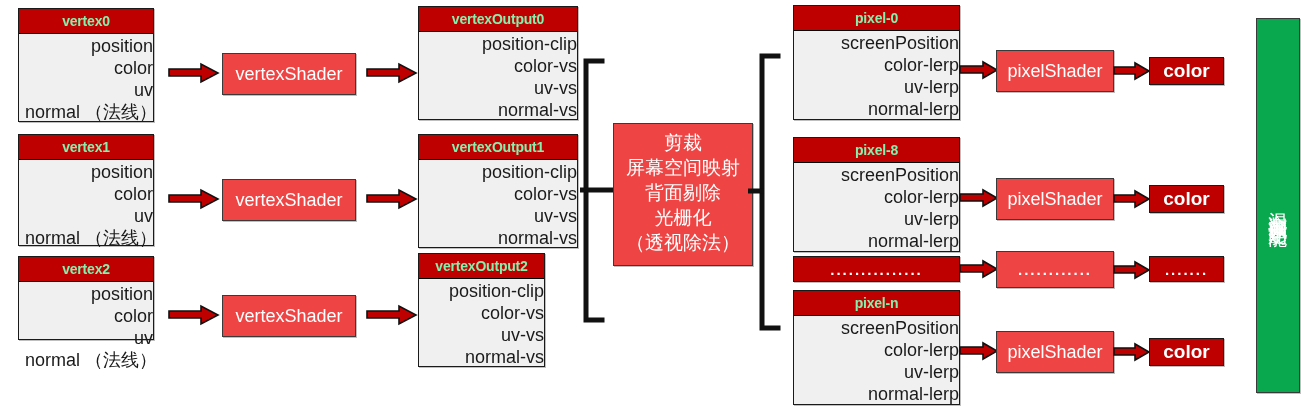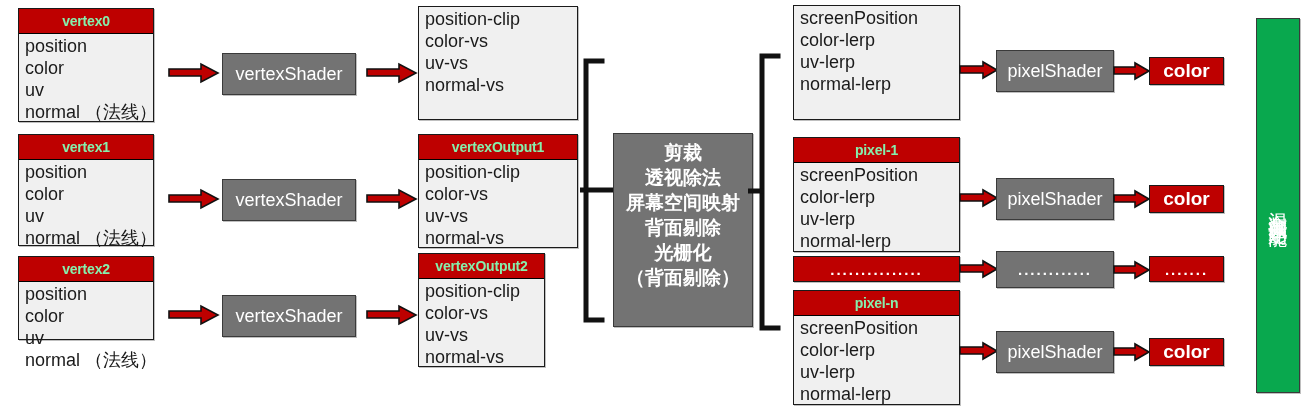--- a/index.html
+++ b/index.html
@@ -30,32 +30,33 @@
     text-align: center;
     line-height: 24px;
     height: 24px;
     border-bottom: 1px solid #000000;
     letter-spacing: -0.2px;
     white-space: nowrap;
     overflow: hidden;
   }
   .struct .fields {
     padding: 1px 0 0 6px;
+    text-align: right;
   }
   .struct .fields div {
     font-size: 18px;
     color: #1a1a1a;
     line-height: 22px;
     white-space: nowrap;
   }
 
   
   .green {
     position: absolute;
-    background: #737373;
+    background: #ef4444;
     border: 1px solid #3a3a3a;
     box-sizing: border-box;
     color: #ffffff;
     display: flex;
     align-items: center;
     justify-content: center;
     box-shadow: 1px 1px 0 rgba(0,0,0,0.25);
     font-size: 18px;
     text-align: center;
   }
@@ -186,20 +187,21 @@
       <path d="M1,7 L33,7 L33,2 L50,11 L33,20 L33,14 L1,14 Z" fill="#be0000" stroke="#111" stroke-width="1.6"></path>
     </svg>
   </div>
   <div class="arrow" style="left:366px; top:304px;">
     <svg width="52" height="22" viewBox="0 0 52 22">
       <path d="M1,7 L33,7 L33,2 L50,11 L33,20 L33,14 L1,14 Z" fill="#be0000" stroke="#111" stroke-width="1.6"></path>
     </svg>
   </div>
 
   <div class="struct" style="left:418px; top:6px; width:160px; height:114px;">
+    <div class="title">vertexOutput0</div>
     <div class="fields">
       <div>position-clip</div>
       <div>color-vs</div>
       <div>uv-vs</div>
       <div>normal-vs</div>
     </div>
   </div>
 
   <div class="struct" style="left:418px; top:134px; width:160px; height:114px;">
     <div class="title">vertexOutput1</div>
@@ -221,47 +223,47 @@
     </div>
   </div>
 
   <div class="bracket" style="left:580px; top:58px;">
     <svg width="36" height="270" viewBox="0 0 36 270">
       <path d="M22,3 L6,3 L6,132 L2,132 M6,132 L6,262 L22,262" fill="none" stroke="#111111" stroke-width="5" stroke-linecap="square"></path>
       <path d="M4,132 L34,132" fill="none" stroke="#111111" stroke-width="5"></path>
     </svg>
   </div>
 
-  <div class="green multiline" style="left:613px; top:133px; width:140px; height:194px;font-weight:bold;">
+  <div class="green multiline" style="left:613px; top:123px; width:140px; height:143px;">
     <div>剪裁</div>
-    <div>透视除法</div>
     <div>屏幕空间映射</div>
     <div>背面剔除</div>
     <div>光栅化</div>
-    <div>（背面剔除）</div>
+    <div>（透视除法）</div>
   </div>
 
   <div class="bracket" style="left:748px; top:53px;">
     <svg width="36" height="280" viewBox="0 0 36 280">
       <path d="M30,3 L14,3 L14,138 L14,275 L30,275" fill="none" stroke="#111111" stroke-width="5" stroke-linecap="square"></path>
       <path d="M0,138 L16,138" fill="none" stroke="#111111" stroke-width="5"></path>
     </svg>
   </div>
 
   <div class="struct" style="left:793px; top:5px; width:167px; height:115px;">
+    <div class="title">pixel-0</div>
     <div class="fields">
       <div>screenPosition</div>
       <div>color-lerp</div>
       <div>uv-lerp</div>
       <div>normal-lerp</div>
     </div>
   </div>
 
   <div class="struct" style="left:793px; top:137px; width:167px; height:115px;">
-    <div class="title">pixel-1</div>
+    <div class="title">pixel-8</div>
     <div class="fields">
       <div>screenPosition</div>
       <div>color-lerp</div>
       <div>uv-lerp</div>
       <div>normal-lerp</div>
     </div>
   </div>
 
   <div class="redbox dotted" style="left:793px; top:256px; width:167px; height:26px;">
     <span>...............</span>

